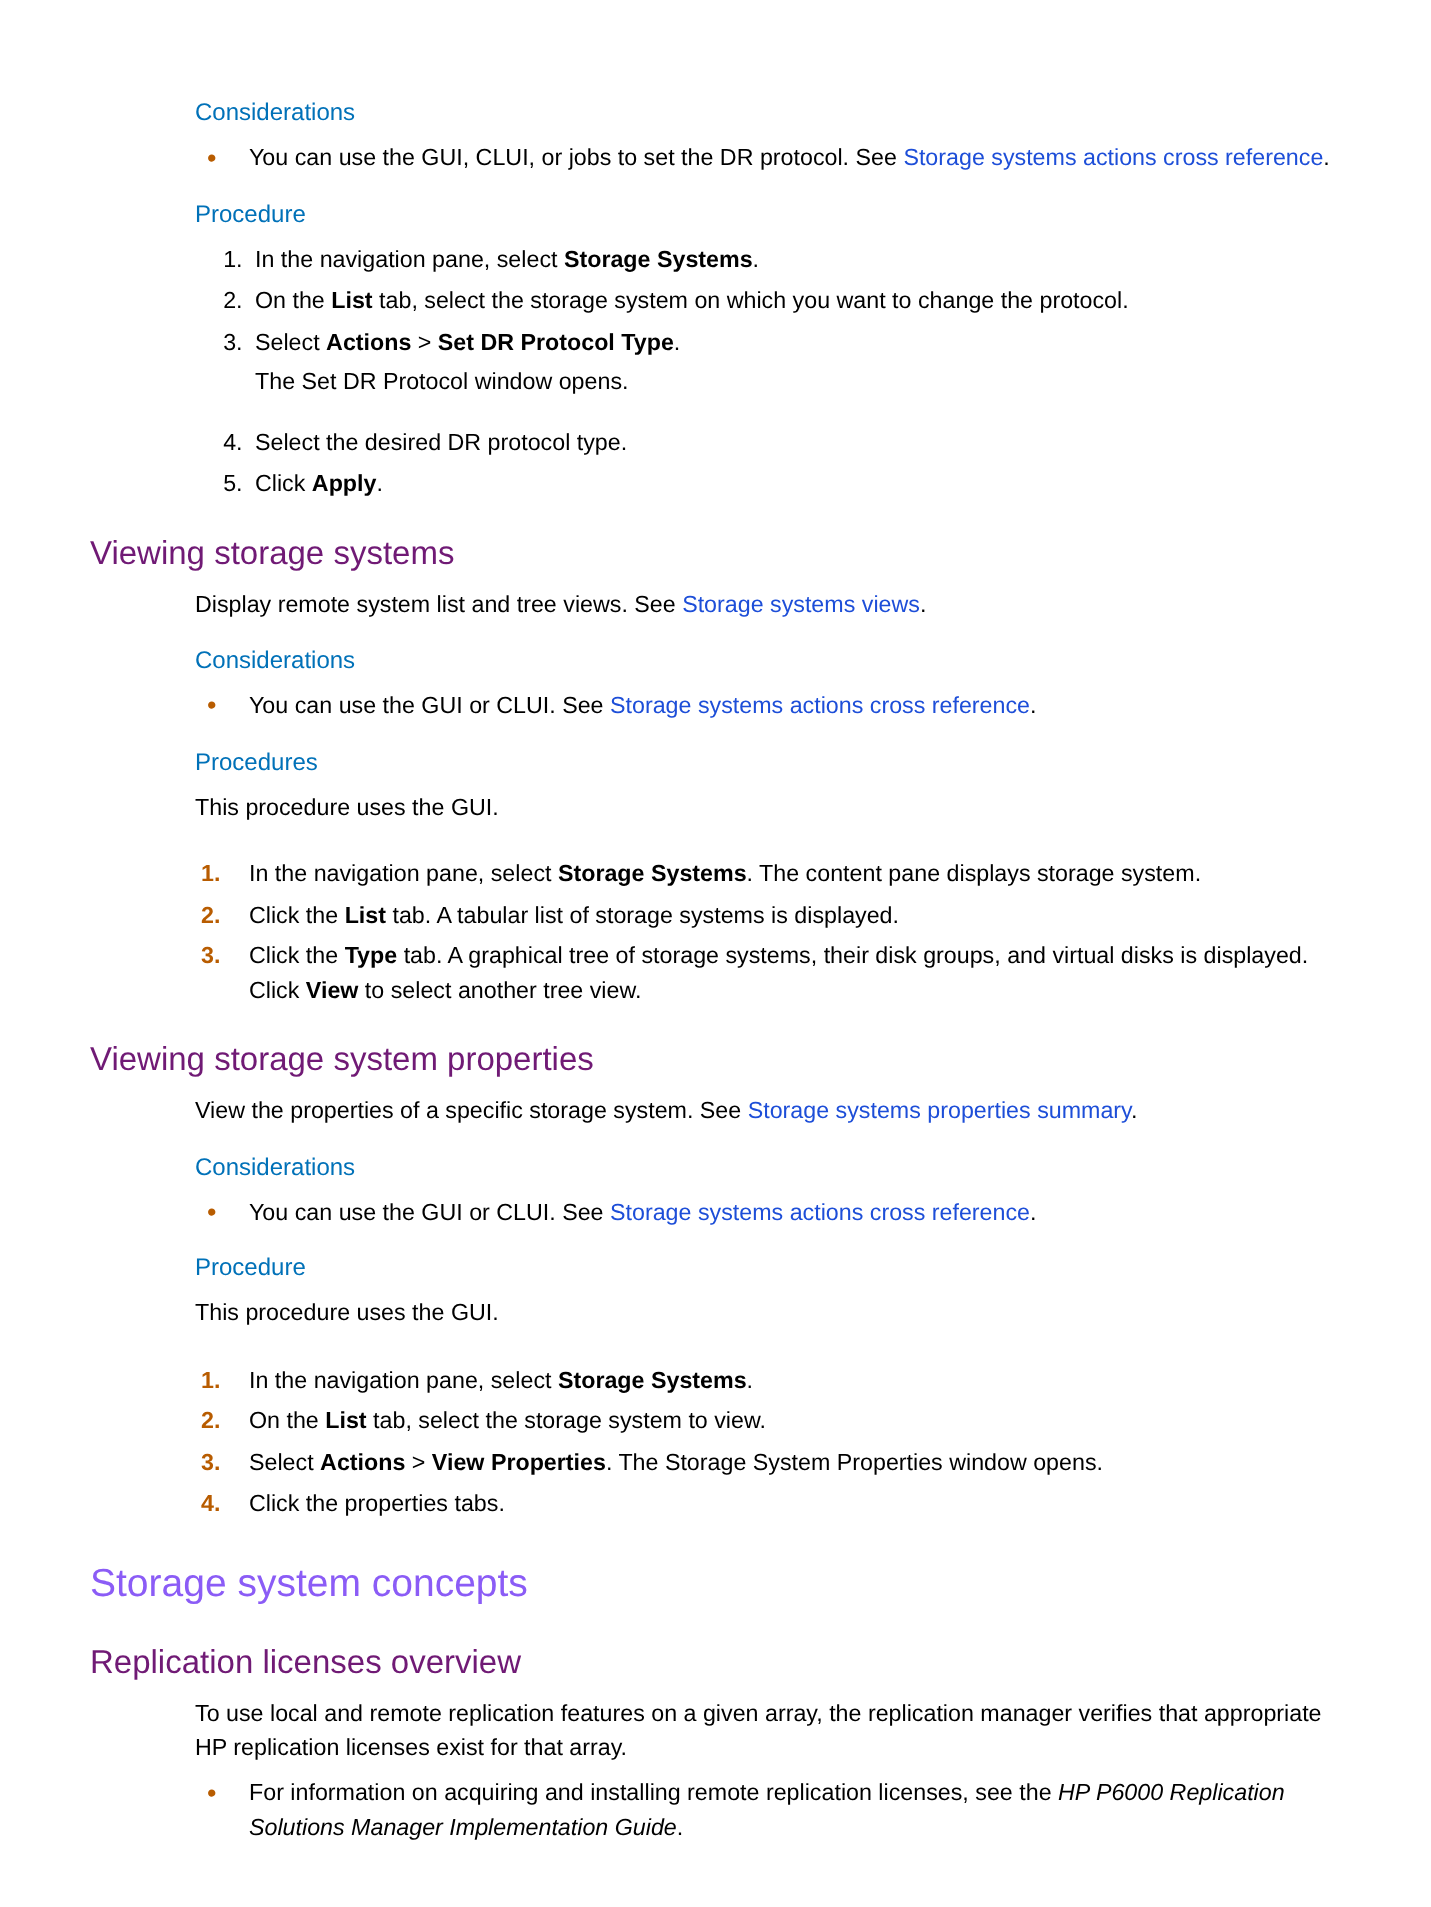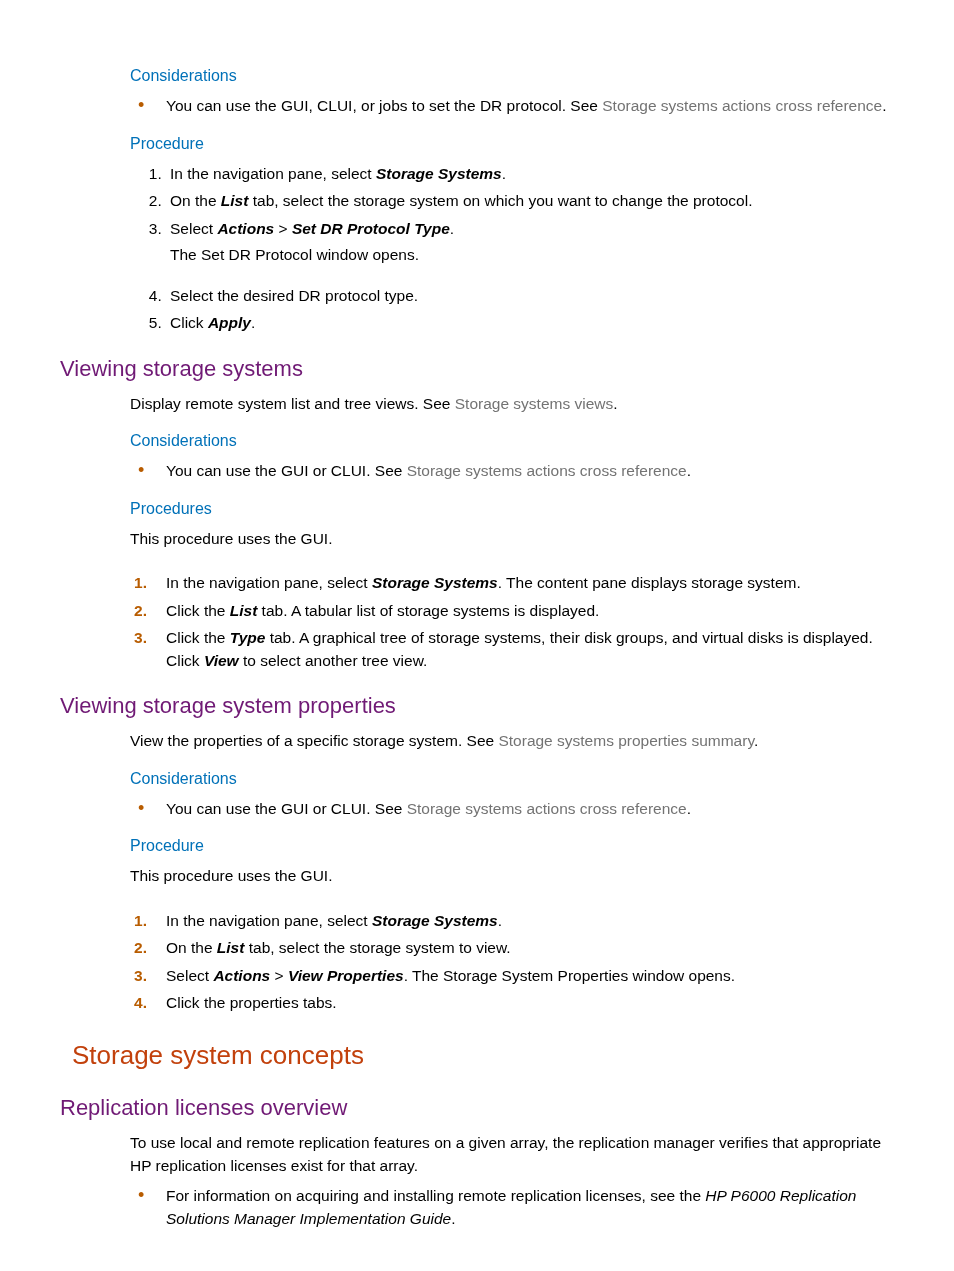--- a/index.html
+++ b/index.html
@@ -5,38 +5,38 @@
   body {
     font-family: Arial, Helvetica, sans-serif;
     font-size: 15.5px;
     line-height: 1.45;
     color: #000;
     margin: 0;
     padding: 50px 60px 30px 60px;
     width: 954px;
     box-sizing: border-box;
   }
-  .link { color: #737373; }
+  .link { color: #1d4ed8; }
   .h3 {
     color: #0071b8;
     font-size: 16px;
     font-weight: normal;
     margin: 14px 0 8px 70px;
   }
   .h2 {
     color: #701a75;
     font-size: 22px;
     font-weight: normal;
     margin: 18px 0 8px 0;
   }
   .h1 {
-    color: #c2410c;
+    color: #8b5cf6;
     font-size: 26px;
     font-weight: normal;
-    margin: 22px 0 10px 12px;
+    margin: 22px 0 10px 0;
   }
   .para {
     margin: 8px 0 8px 70px;
   }
   ul.bullets {
     list-style: none;
     margin: 6px 0 10px 70px;
     padding: 0;
   }
   ul.bullets > li {
@@ -77,21 +77,21 @@
     content: counter(step) ".";
     position: absolute;
     left: 4px;
     top: 0;
     color: #b85c00;
     font-weight: bold;
   }
   .sub {
     margin: 4px 0 18px 0;
   }
-  b { font-weight: bold; font-style: italic; }
+  b { font-weight: bold; }
   i { font-style: italic; }
 </style>
 </head>
 <body>
 
 <div class="h3">Considerations</div>
 <ul class="bullets">
   <li>
     <span>You can use the GUI, CLUI, or jobs to set the DR protocol. See </span><span class="link">Storage systems actions cross reference</span><span>.</span>
   </li>

